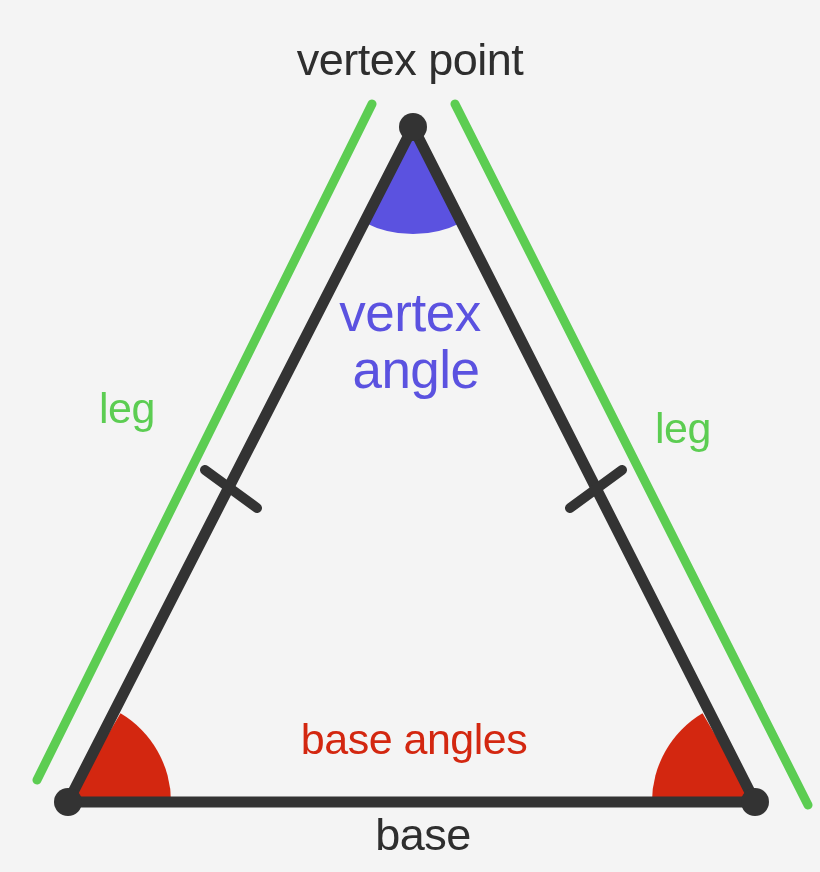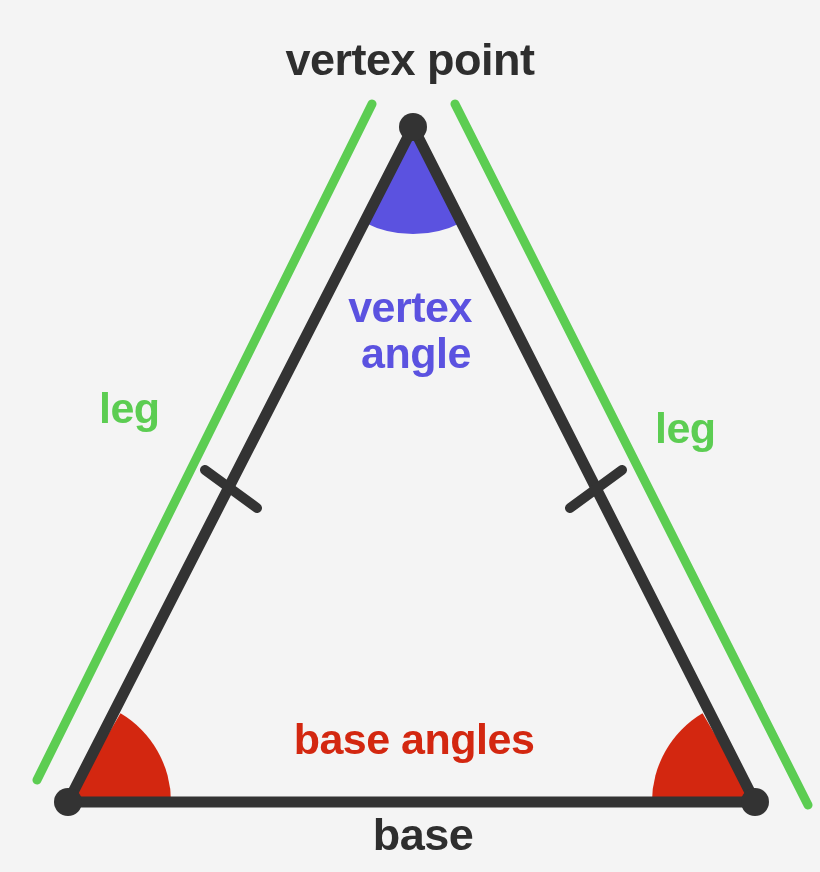--- a/index.html
+++ b/index.html
@@ -25,38 +25,38 @@
     top: 0;
     left: 0;
     width: 820px;
     height: 872px;
     display: block;
   }
   .label {
     position: absolute;
     white-space: nowrap;
     font-family: "Liberation Sans", sans-serif;
-    font-weight: 700;
+    font-weight: 400;
     line-height: 1.08;
     letter-spacing: -0.5px;
   }
   #label-vertex-point {
     left: 0;
     right: 0;
     top: 36px;
     text-align: center;
     font-size: 45px;
     color: #2e2e2e;
   }
   #label-vertex-angle {
     left: 0;
     right: 0;
     top: 284px;
     text-align: center;
-    font-size: 43px;
+    font-size: 53px;
     color: #5b52e0;
   }
   #label-vertex-angle .line2 {
     display: block;
     margin-left: 12px;
   }
   #label-leg-left {
     left: 99px;
     top: 385px;
     font-size: 43px;

